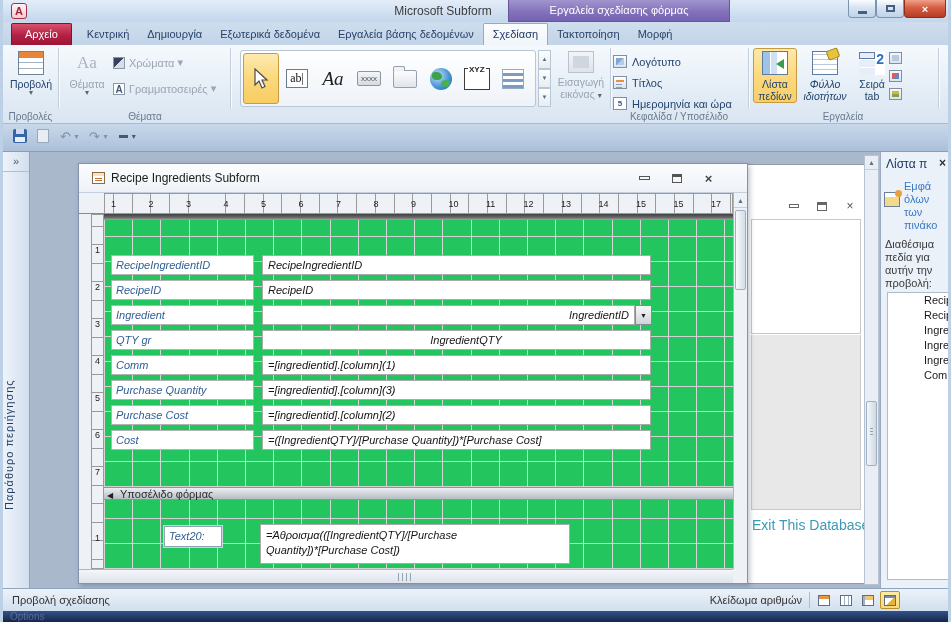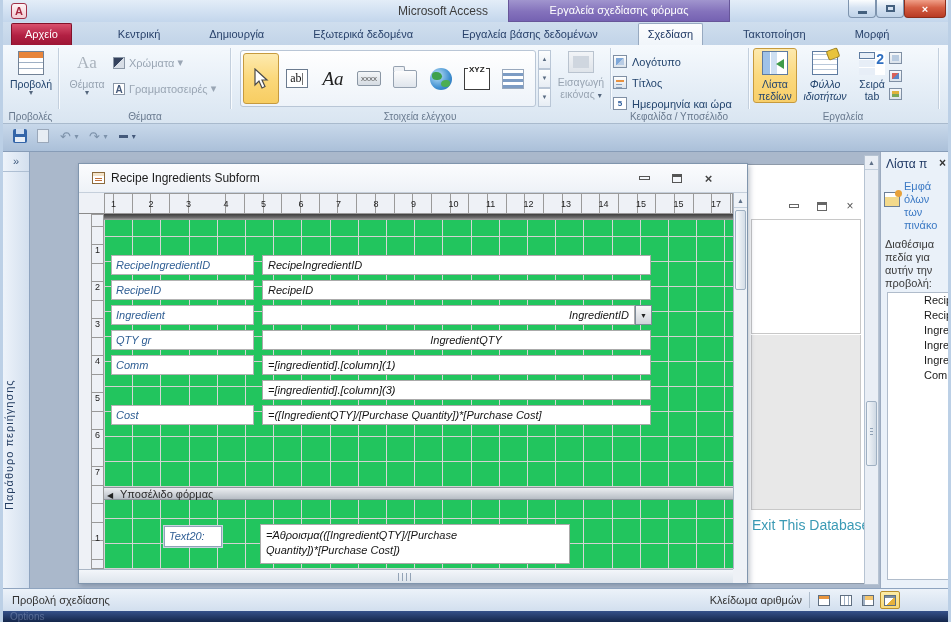--- a/index.html
+++ b/index.html
@@ -17,21 +17,21 @@
     text-align:center;line-height:21px;background:linear-gradient(#a losing 0 0);
     background:linear-gradient(#a195ce,#8472bc 55%,#7562b2);border:1px solid #675699;border-top:none;}
   .winbtns{position:absolute;right:2px;top:0;display:flex;}
   .wbtn{width:28px;height:18px;border:1px solid #7e94ae;border-top:none;background:linear-gradient(#fbfdfe,#d6e3f2 45%,#c0d3e8);
     border-radius:0 0 4px 4px;margin-left:0;display:flex;align-items:center;justify-content:center;color:#3f5几;color:#3f5a78;}
   .wbtn.close{width:42px;background:linear-gradient(#f0a089,#d55e43 45%,#b83b24);border-color:#8d2d1a;color:#fff;font-weight:bold;}
   .wbtn .minbar{width:9px;height:3px;background:#44607e;margin-top:7px;}
   .wbtn .maxbox{width:9px;height:7px;border:2px solid #44607e;}
   
   .tabrow{position:absolute;left:0;top:22px;right:0;height:23px;background:linear-gradient(#cfdeee,#c2d4e8);}
-  .tabs{display:flex;align-items:flex-end;height:23px;padding-left:8px;gap:31px;}
+  .tabs{display:flex;align-items:flex-end;height:23px;padding-left:8px;}
   .tab{padding:4px 9px 5px 9px;color:#29426b;font-size:11px;white-space:nowrap;}
   .tab.t-file{background:linear-gradient(#d9516d,#b22043 55%,#9d1635);color:#fff;border:1px solid #821129;border-bottom:none;
     padding:4px 13px 5px 13px;margin-right:6px;border-radius:2px 2px 0 0;}
   .tab.t-active{background:linear-gradient(#fcfdfe,#f0f5fa);border:1px solid #97a9c0;border-bottom:none;border-radius:2px 2px 0 0;color:#1f3864;}
   .ribbon-collapse{position:absolute;right:47px;top:29px;width:12px;height:8px;}
   .ribbon-collapse:before{content:"";position:absolute;left:2px;top:1px;width:6px;height:6px;border-left:2px solid #5a748f;border-top:2px solid #5a748f;transform:rotate(45deg);}
   .help-btn{position:absolute;right:22px;top:26px;width:15px;height:15px;border-radius:50%;
     background:linear-gradient(#6fa7e0,#2f6fc1);color:#fff;font-weight:bold;font-size:11px;text-align:center;line-height:15px;border:1px solid #24578f;}
   
   .ribbon{position:absolute;left:0;top:45px;right:0;height:79px;
@@ -200,21 +200,21 @@
   .navy{position:absolute;left:0;right:0;bottom:0;height:11px;background:linear-gradient(#35518a,#14264a);}
   .ghost{position:absolute;left:7px;bottom:0px;color:#93a3c6;opacity:.45;font-size:10px;}
 </style>
 </head>
 <body>
 
 <div class="screen">
 
   <div class="titlebar">
     <div class="app-icon">A</div>
-    <div class="title-text">Microsoft Access</div>
+    <div class="title-text">Microsoft Subform</div>
     <div class="ctx-header">Εργαλεία σχεδίασης φόρμας</div>
     <div class="winbtns">
       <div class="wbtn">
           <span class="minbar"></span>
         </div>
       <div class="wbtn">
           <span class="maxbox"></span>
         </div>
       <div class="wbtn close">
           <span>×</span>
@@ -304,21 +304,20 @@
     <div class="ctrl-scroll">
       <div class="cs">▲</div>
       <div class="cs">▼</div>
       <div class="cs">▼</div>
     </div>
     <div class="bigbtn disabled" style="left:552px;width:52px;">
       <div class="bicon i-img"></div>
       <span class="pre">Εισαγωγή εικόνας</span>
       <span class="dn">▾</span>
     </div>
-    <div class="glabel" style="left:237px;width:360px;">Στοιχεία ελέγχου</div>
     <div class="gsep" style="left:607px;"></div>
 
     <div>
 
         <div class="hf-item" style="top: 10px;">
           <span class="hf-icon t-logo"></span>
           <span>Λογότυπο</span>
         </div>
 
         <div class="hf-item" style="top: 31px;">
@@ -511,24 +510,30 @@
 
             </div>
 
             <div class="drow t-expr">
               <div class="dlbl">Comm</div>
               <div class="dval">=[ingredientid].[column](1)</div>
 
             </div>
 
             <div class="drow t-expr">
+              <div class="dlbl">Purchase Quantity</div>
               <div class="dval">=[ingredientid].[column](3)</div>
 
             </div>
 
+            <div class="drow t-expr">
+              <div class="dlbl">Purchase Cost</div>
+              <div class="dval">=[ingredientid].[column](2)</div>
+
+            </div>
 
             <div class="drow t-expr">
               <div class="dlbl">Cost</div>
               <div class="dval">=([IngredientQTY]/[Purchase Quantity])*[Purchase Cost]</div>
 
             </div>
           </div>
       </div>
       <div class="footer-secbar">
         <span class="sec-arrow">◀</span>

